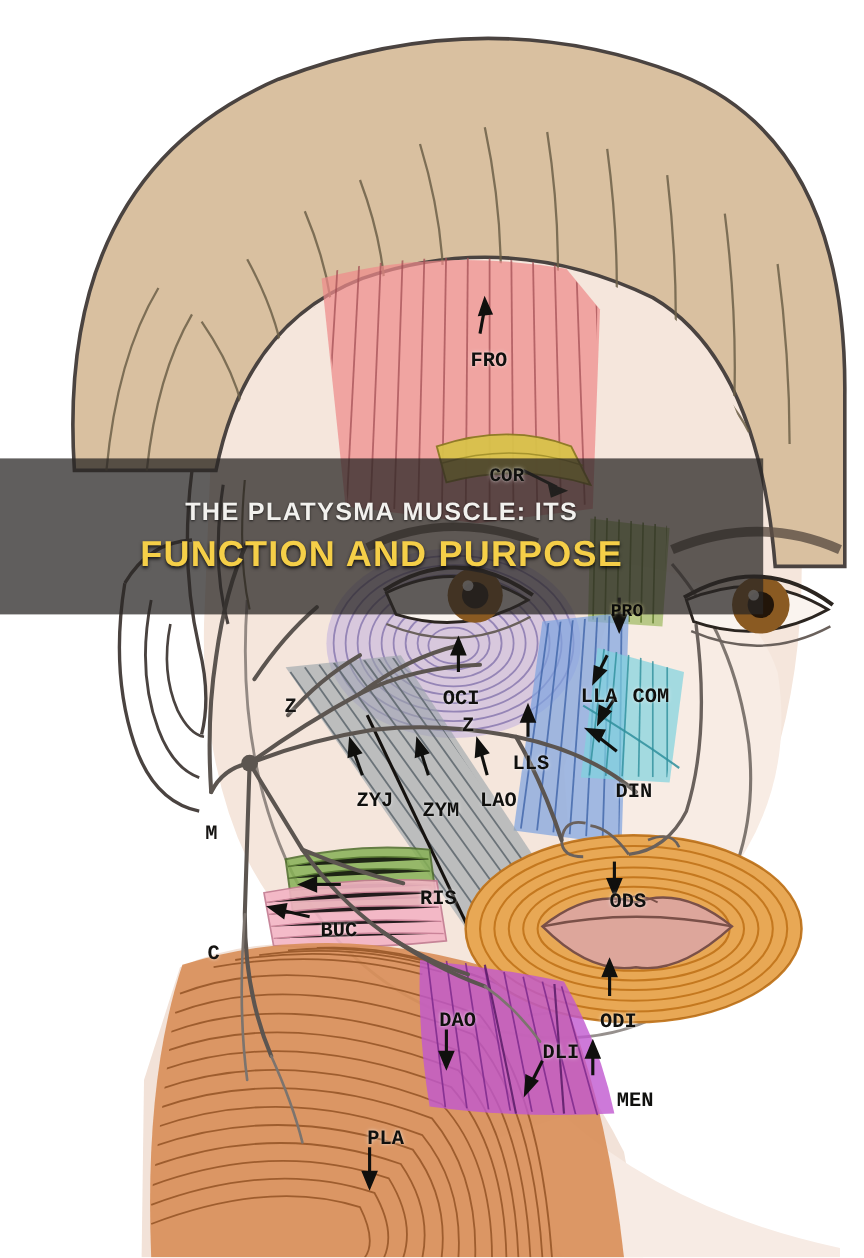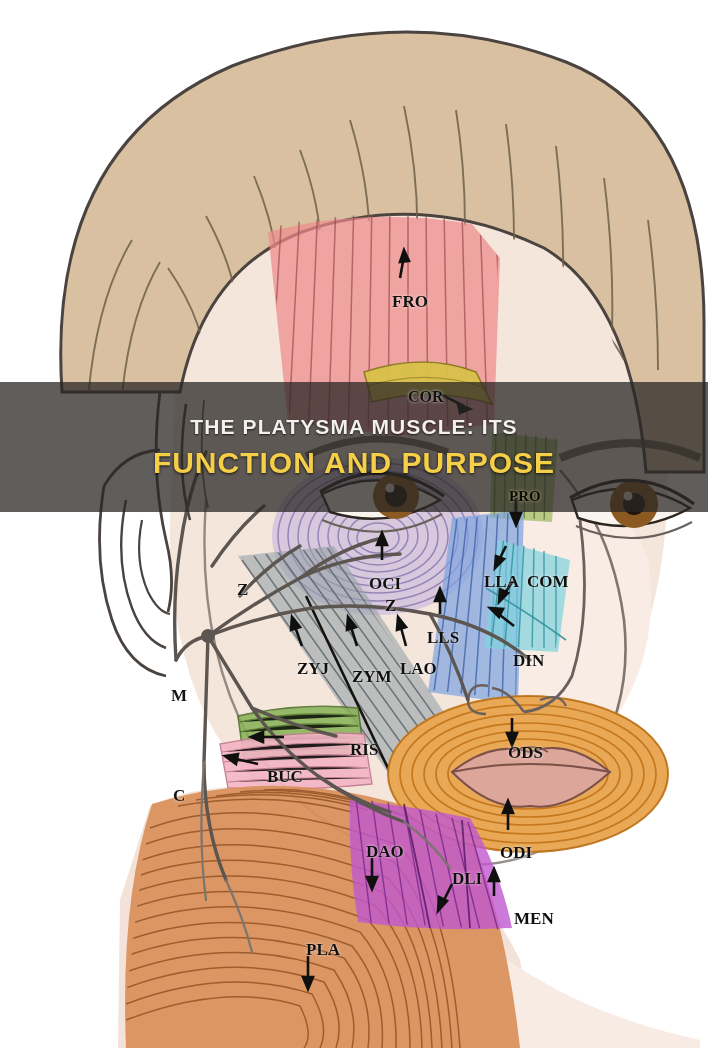--- a/index.html
+++ b/index.html
@@ -3,42 +3,42 @@
 <meta charset="utf-8">
 <style>
   html,body{margin:0;padding:0;background:#ffffff;}
   body{width:720px;height:1048px;overflow:hidden;
        font-family:"Liberation Sans",sans-serif;}
   #stage{position:relative;width:720px;height:1048px;background:#ffffff;overflow:hidden;}
   #art{position:absolute;left:0;top:0;width:720px;height:1048px;}
 
   
   #overlay-band{
-    position:absolute;left:0;top:382px;width:708px;height:130px;
+    position:absolute;left:0;top:382px;width:636px;height:130px;
     background:rgba(40,38,36,0.74);
     display:flex;flex-direction:column;align-items:center;justify-content:center;
     pointer-events:none;
   }
   .t-line1{
     color:#f2f1ee;font-size:21px;font-weight:bold;letter-spacing:1.1px;
     text-align:center;line-height:1.1;
     text-shadow:0 1px 2px rgba(0,0,0,.7);
     margin:0 0 9px 0;white-space:nowrap;
   }
   .t-line2{
     color:#f5cf48;font-size:30px;font-weight:bold;letter-spacing:1.0px;
     text-align:left;line-height:1.05;
     text-shadow:0 1px 3px rgba(0,0,0,.8);
     margin:0;white-space:nowrap;
   }
 
   
   .lbl{
     position:absolute;font-weight:bold;color:#10100e;
-    font-family:Liberation Serif, serif;
+    font-family:Liberation Mono, monospace;
     white-space:nowrap;line-height:1;
     text-shadow:0 0 2px rgba(255,255,255,.55),0 0 4px rgba(255,255,255,.4);
   }
   .lbl.sz-lg{font-size:17px;}
   .lbl.sz-md{font-size:16px;}
   .lbl.sz-sm{font-size:15px;}
   .lbl.onband{color:#0a0a09;text-shadow:0 0 3px rgba(230,220,150,.75);}
   .lbl.nerve{font-size:17px;color:#161412;text-shadow:0 0 3px rgba(255,255,255,.75);}
 </style>
 </head>
@@ -384,21 +384,21 @@
   </svg>
 
   <div id="overlay-band">
     <div class="t-line1">THE PLATYSMA MUSCLE: ITS</div>
     <div class="t-line2">FUNCTION AND PURPOSE</div>
   </div>
 
   <div id="muscle-label-layer">
       <div class="lbl sz-lg" style="left: 392px; top: 293px;">FRO</div>
       <div class="lbl sz-md" style="left: 408px; top: 389px;">COR</div>
-      <div class="lbl sz-sm onband" style="left: 509px; top: 489px;">PRO</div>
+      <div class="lbl sz-sm onband" style="left: 509px; top: 502px;">PRO</div>
       <div class="lbl sz-lg" style="left: 369px; top: 575px;">OCI</div>
       <div class="lbl sz-lg" style="left: 484px; top: 573px; text-align: center;">LLA</div>
       <div class="lbl sz-lg" style="left: 527px; top: 573px;">COM</div>
       <div class="lbl sz-lg" style="left: 427px; top: 629px;">LLS</div>
       <div class="lbl sz-lg" style="left: 513px; top: 652px;">DIN</div>
       <div class="lbl sz-lg" style="left: 297px; top: 660px;">ZYJ</div>
       <div class="lbl sz-lg" style="left: 352px; top: 668px;">ZYM</div>
       <div class="lbl sz-lg" style="left: 400px; top: 660px;">LAO</div>
       <div class="lbl sz-lg" style="left: 508px; top: 704px; margin-top: 40px;">ODS</div>
       <div class="lbl sz-lg" style="left: 302px; top: 741px; margin-left: 48px;">RIS</div>

